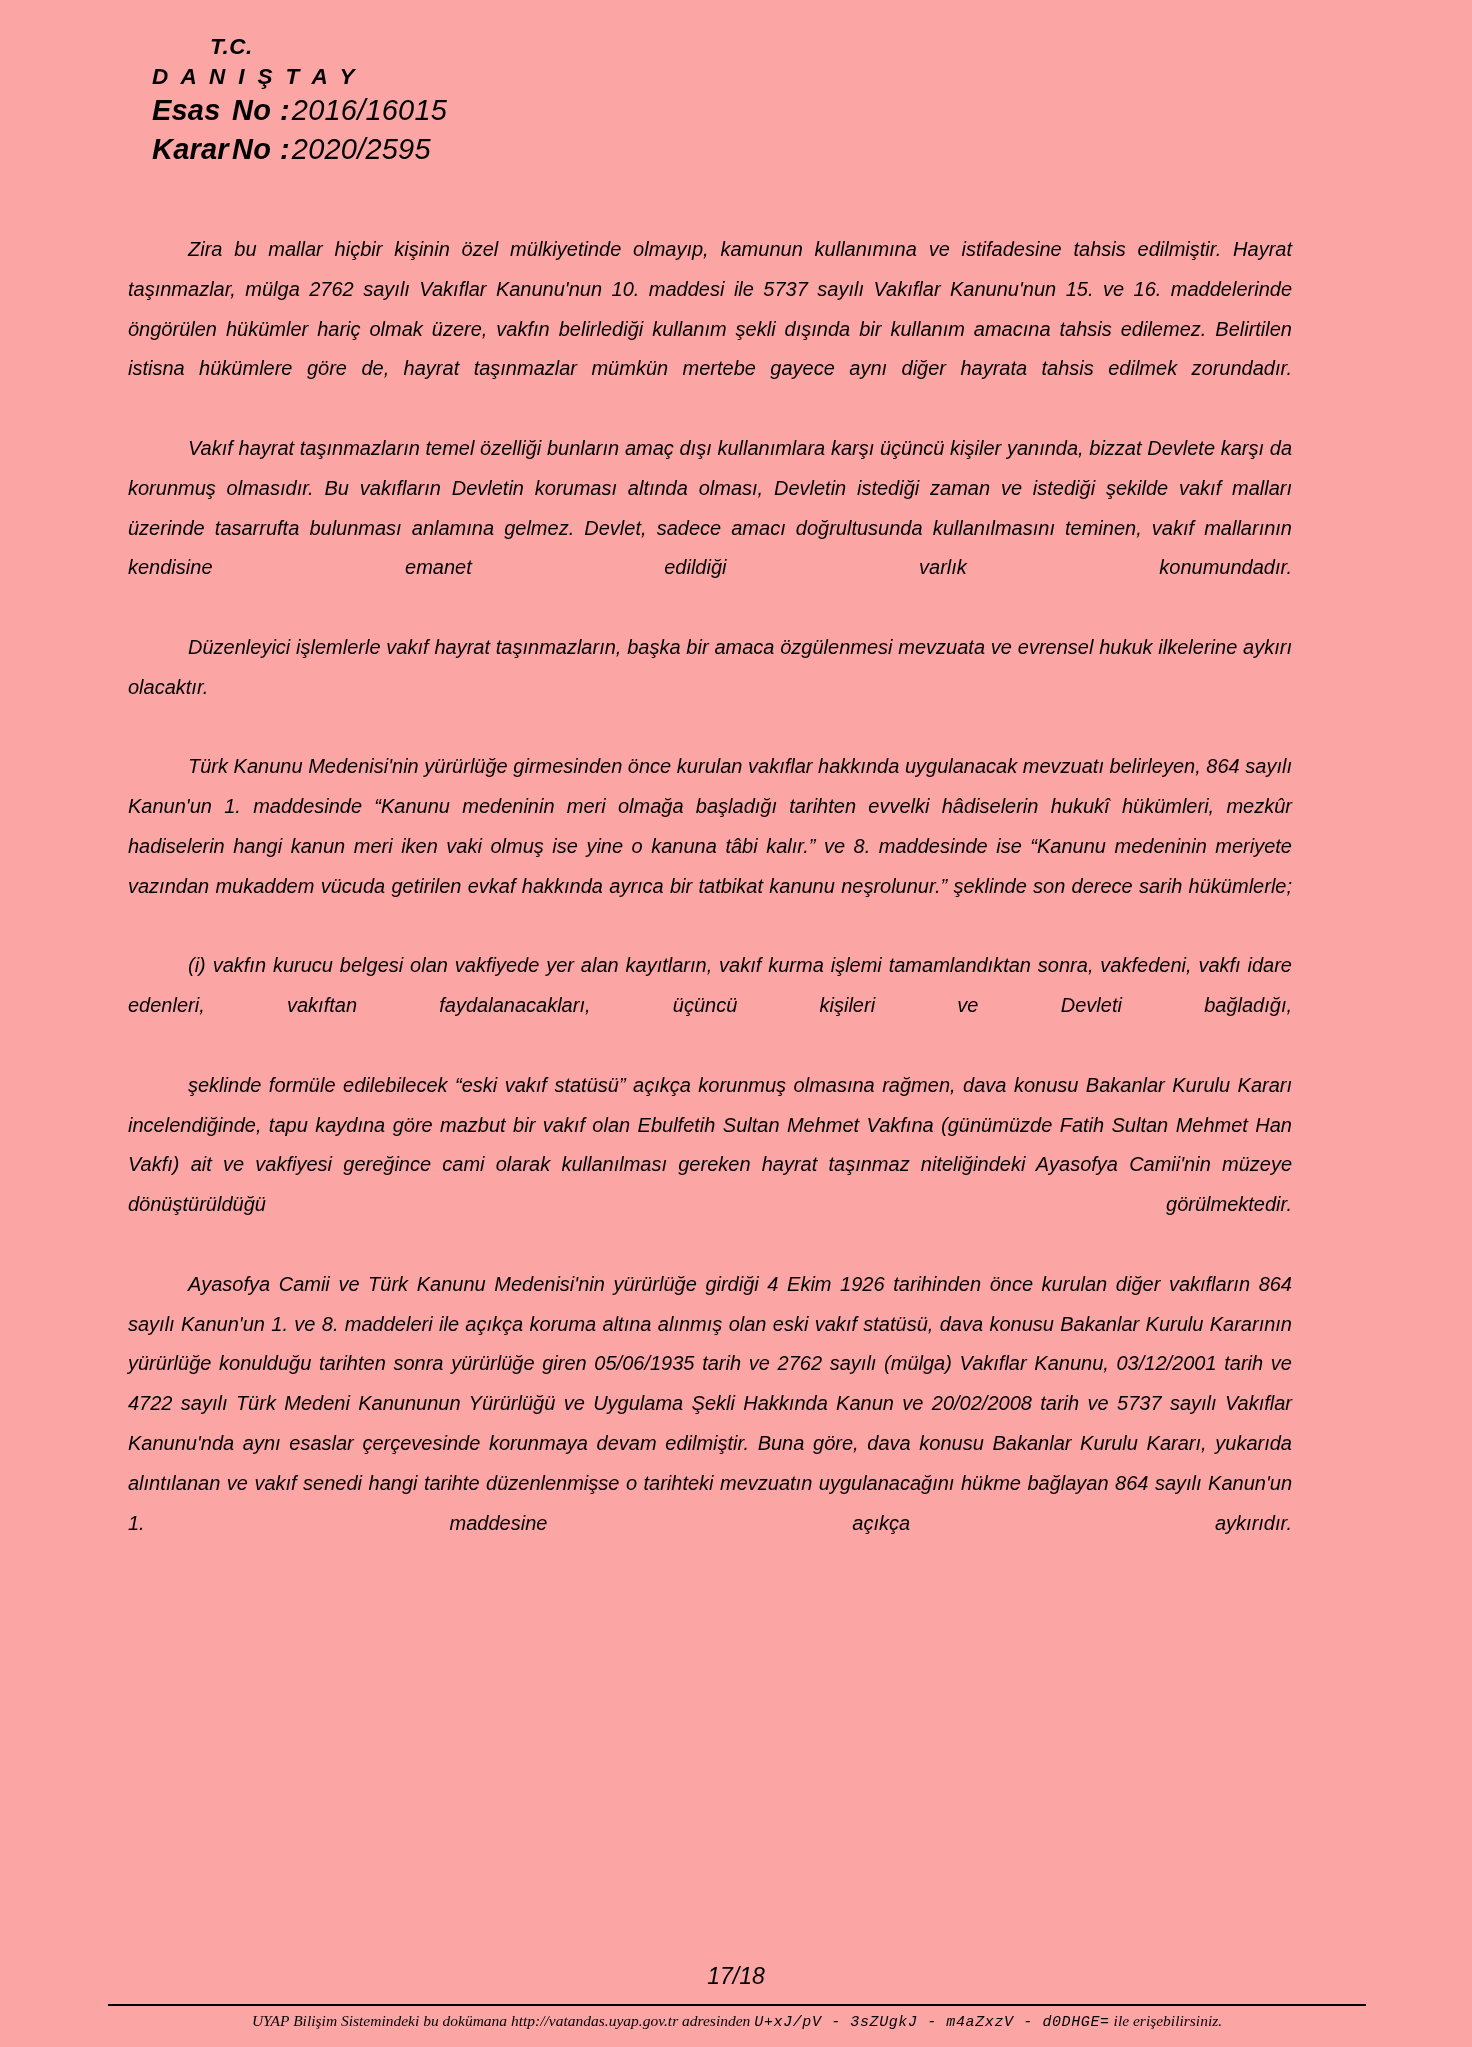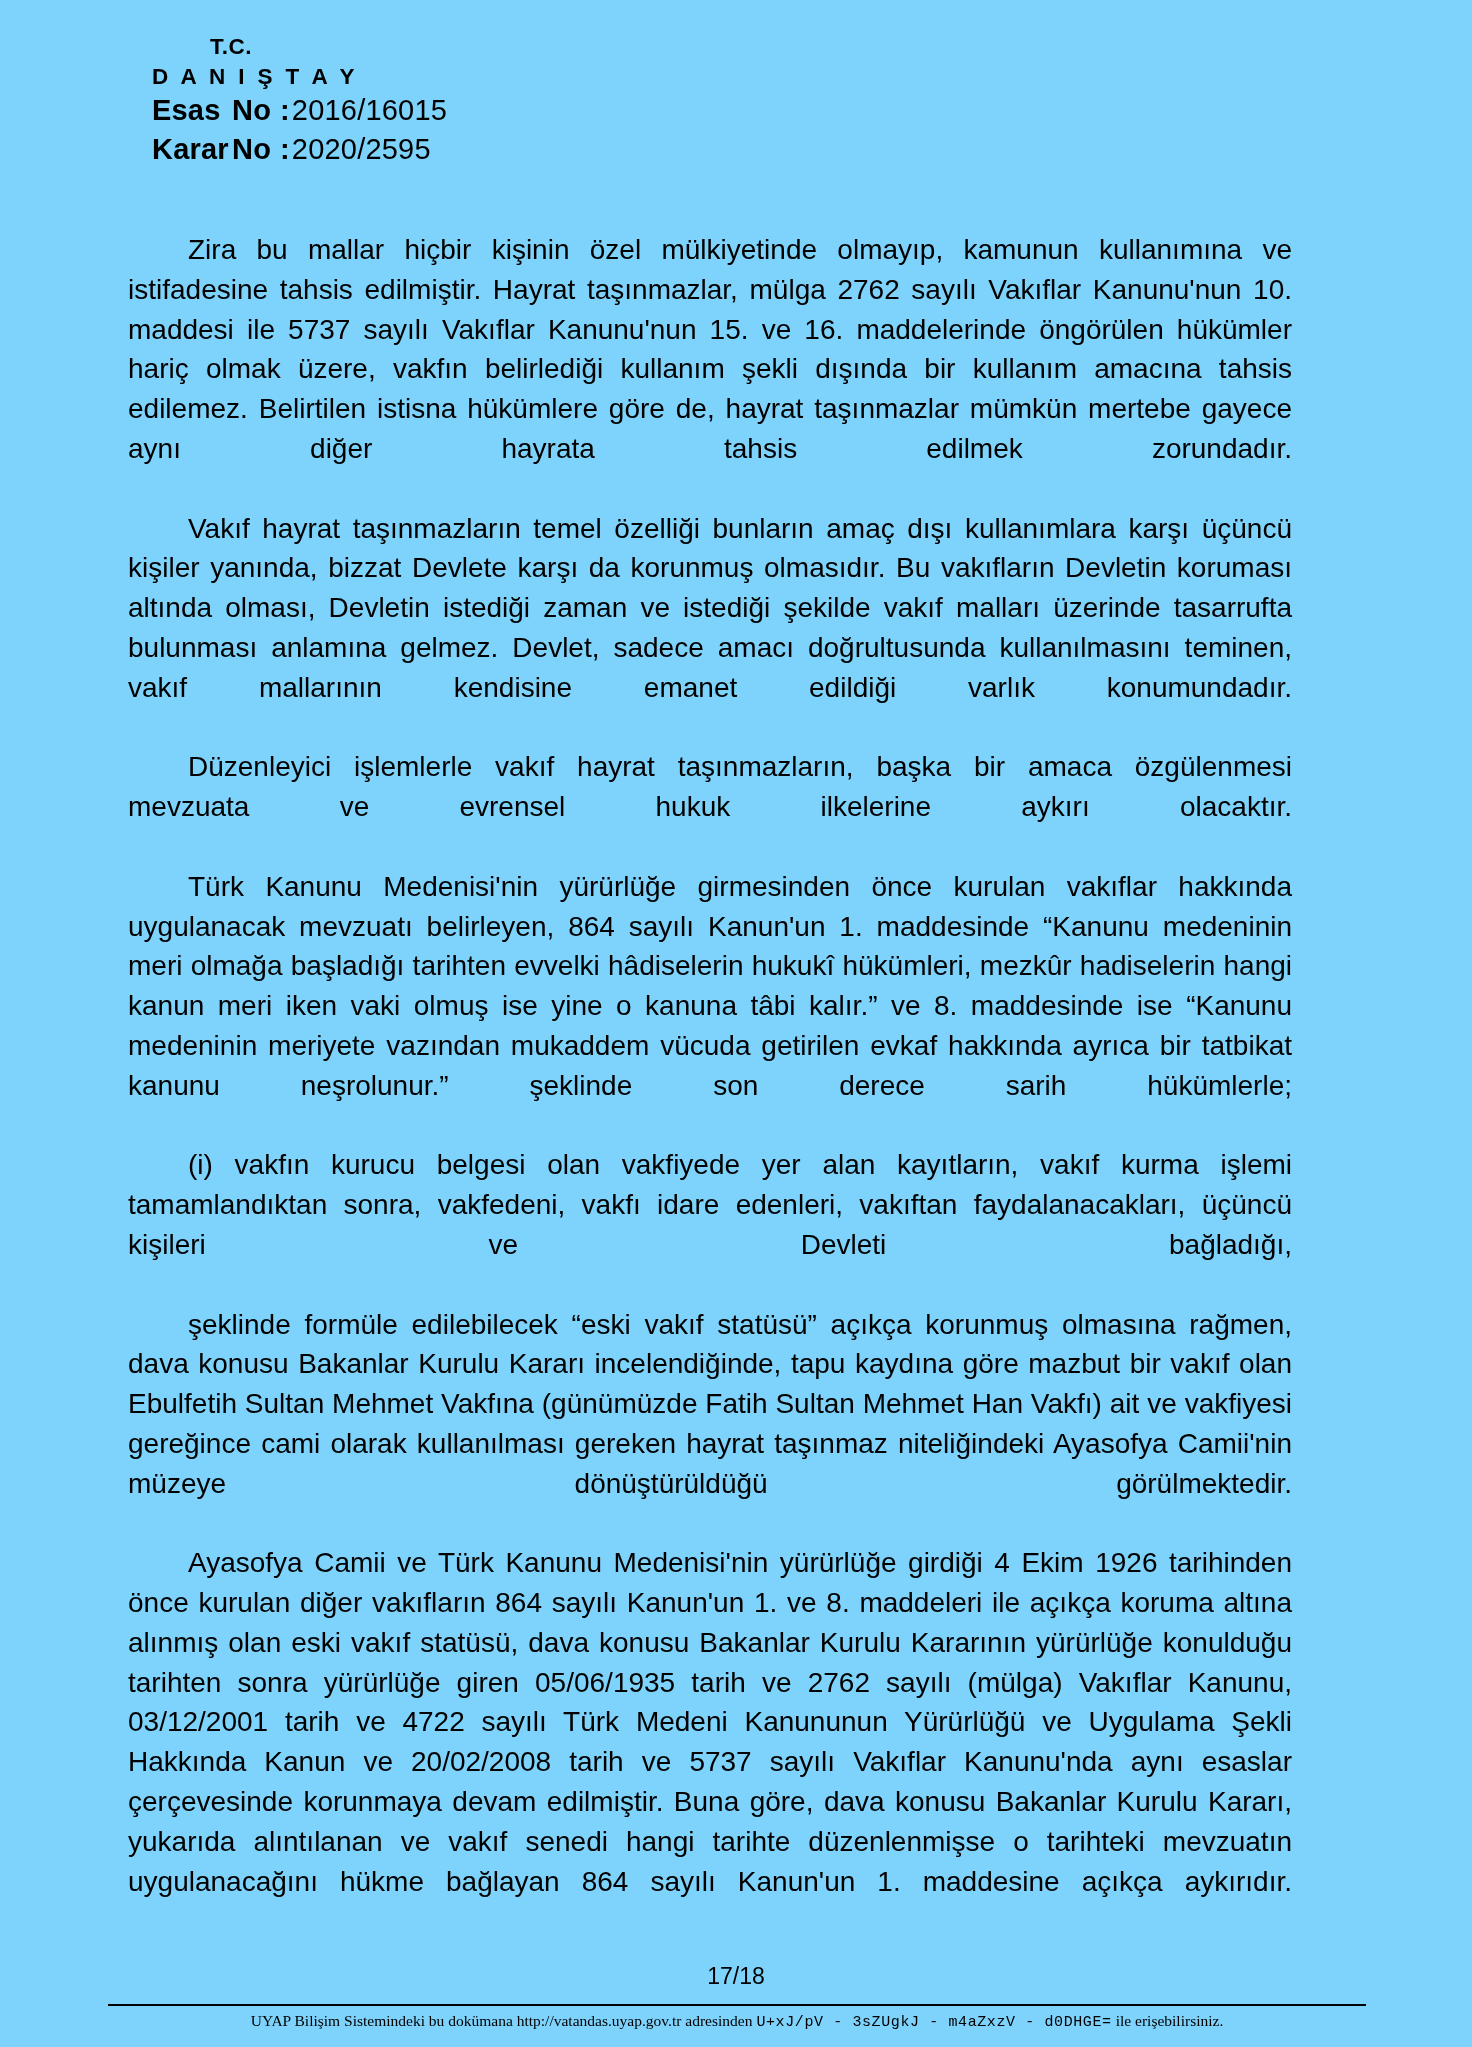--- a/index.html
+++ b/index.html
@@ -10,23 +10,24 @@
   }
   body {
     font-family: "Liberation Sans", "DejaVu Sans", sans-serif;
     color: #000000;
   }
   .page {
     position: relative;
     width: 1472px;
     height: 2047px;
     margin: 0 auto;
-    background: #7dd3fc;
+    background: #fca5a5;
     box-sizing: border-box;
     overflow: hidden;
+    font-style: italic;
   }
 
   
   .doc-header {
     position: absolute;
     left: 152px;
     top: 32px;
     width: 520px;
     font-weight: bold;
     font-size: 22.5px;
@@ -69,21 +70,21 @@
   .hdr-row .val {
     font-weight: normal;
   }
 
   
   .body-text {
     position: absolute;
     left: 128px;
     top: 230px;
     width: 1164px;
-    font-size: 28px;
+    font-size: 20px;
     line-height: 39.8px;
     text-align: justify;
     text-justify: inter-word;
   }
   .body-text p {
     margin: 0;
     text-indent: 60px;
   }
   .body-text p.roman {
     text-indent: 60px;

